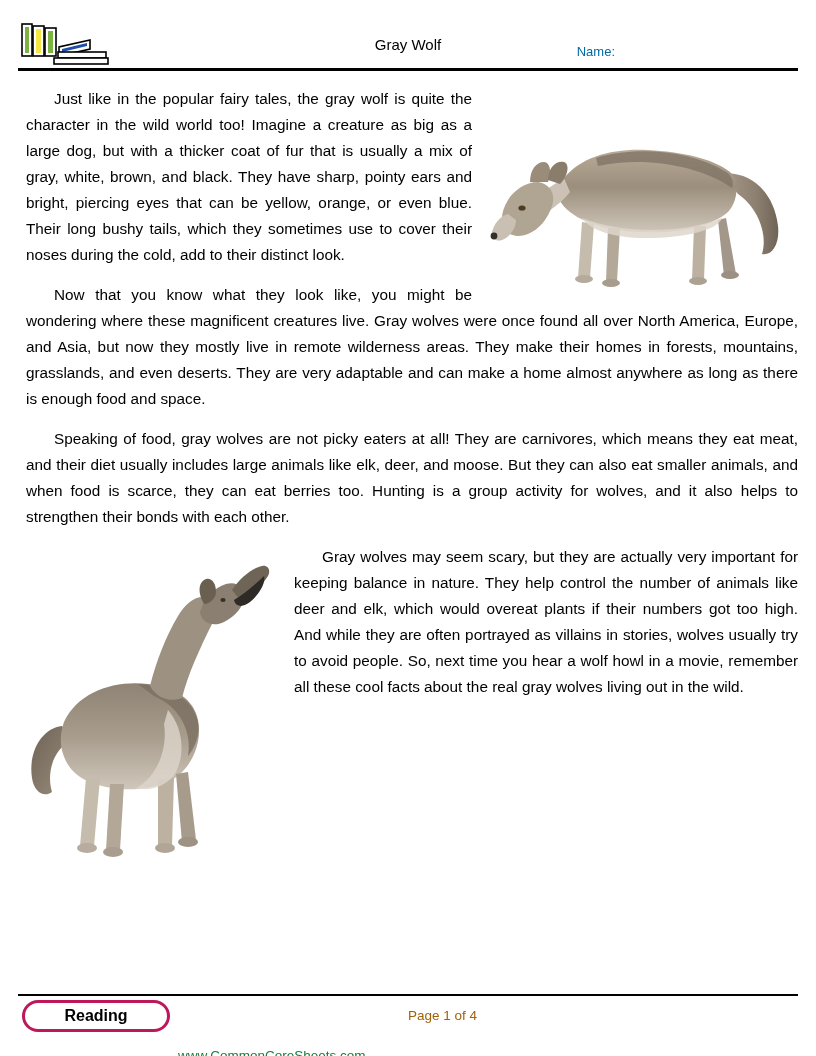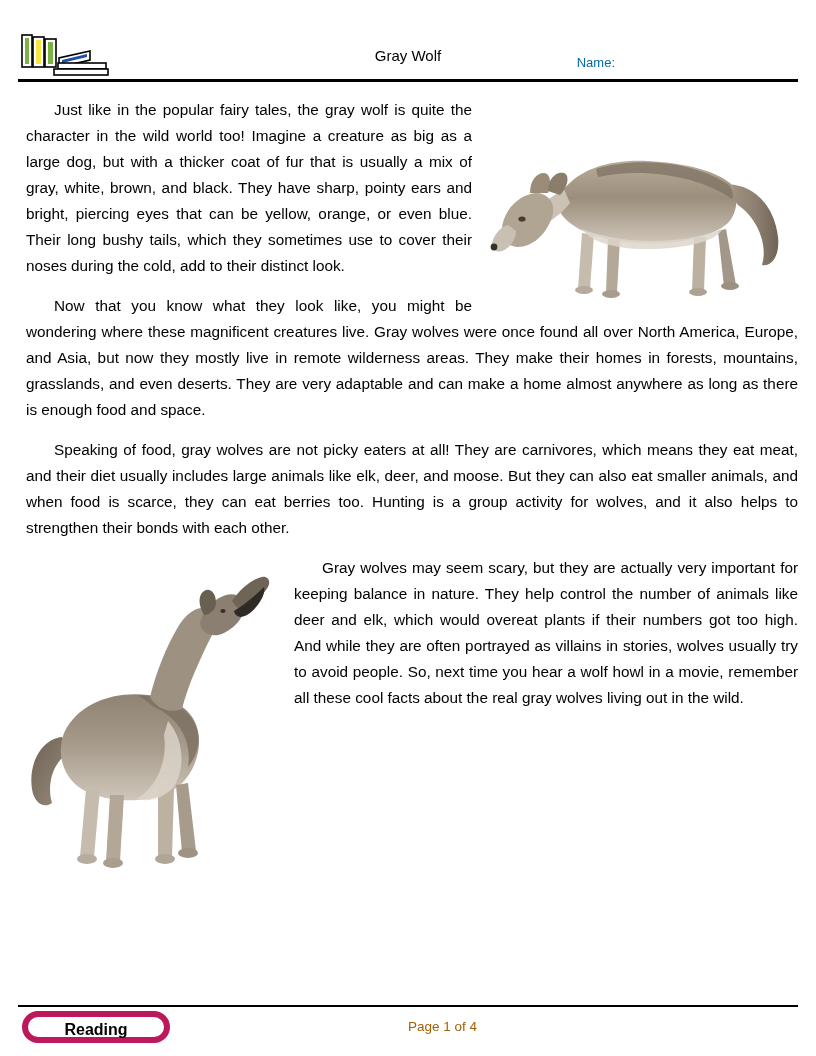--- a/index.html
+++ b/index.html
@@ -11,21 +11,21 @@
     width: 816px;
     height: 1056px;
     font-family: "Liberation Sans", sans-serif;
     color: #000000;
     position: relative;
     overflow: hidden;
   }
   .page {
     position: absolute;
     left: 0;
-    top: 11px;
+    top: 0;
     width: 816px;
     height: 1032px;
     text-decoration: underline;
   }
 
   
   .header {
     position: absolute;
     left: 18px;
     top: 22px;
@@ -124,21 +124,21 @@
     top: 1000px;
     width: 780px;
     height: 44px;
   }
   .reading-badge {
     position: absolute;
     left: 4px;
     top: 0px;
     width: 148px;
     height: 32px;
-    border: 6px solid #be185d;
+    border: 3px solid #be185d;
     border-radius: 16px;
     background: #fff;
     box-sizing: border-box;
   }
   .reading-badge span {
     display: block;
     text-align: center;
     line-height: 26px;
     font-size: 16px;
     font-weight: bold;

